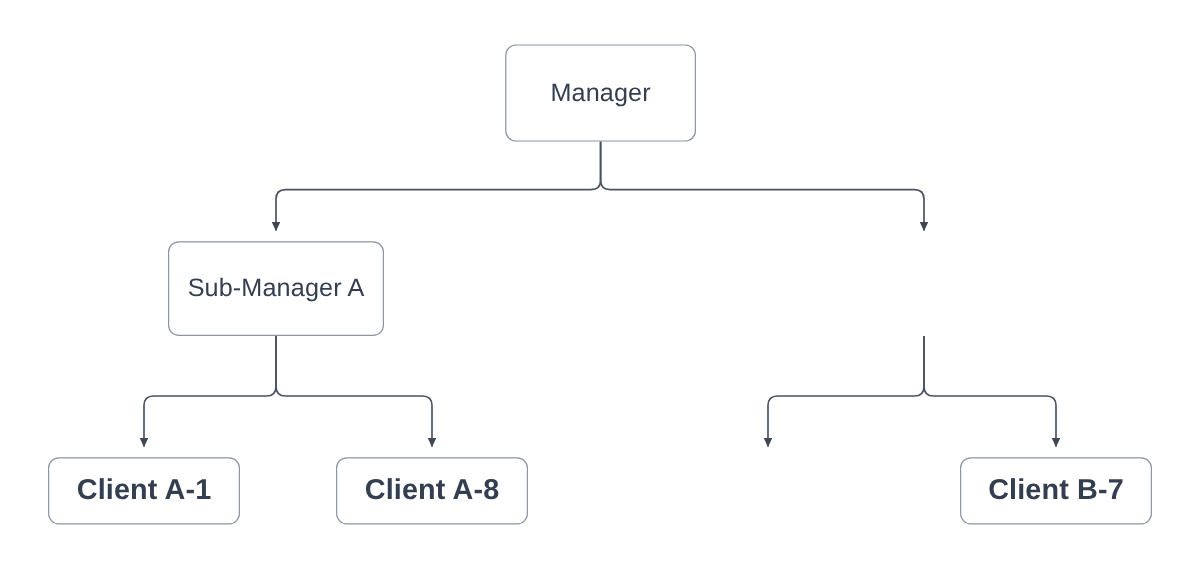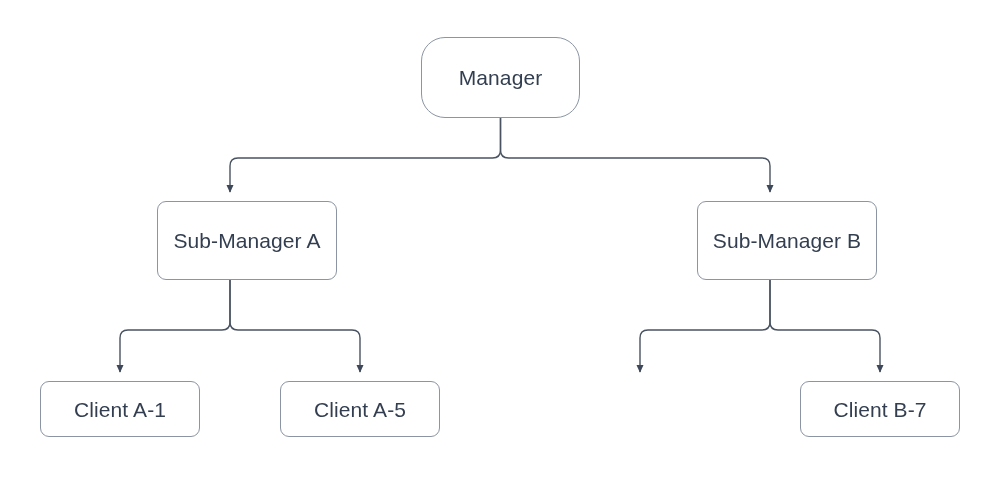--- a/index.html
+++ b/index.html
@@ -36,23 +36,23 @@
     align-items: center;
     justify-content: center;
     color: #333f50;
     letter-spacing: 0.1px;
     white-space: nowrap;
   }
   .node-label {
     display: block;
     line-height: 1;
   }
-  .level-0 { font-size: 21px; border-radius: 24px; }
-  .level-1 { font-size: 21px; margin-left: 17px; }
-  .level-2 { font-size: 21px; }
+  .level-0 { font-size: 21px; }
+  .level-1 { font-size: 21px; }
+  .level-2 { font-size: 24px; font-weight: bold; }
 
   
   #node-manager      { left: 421px; top: 37px;  width: 159px; height: 81px; }
   
   #node-sub-a        { left: 140px; top: 201px; width: 180px; height: 79px; }
   #node-sub-b        { left: 680px; top: 201px; width: 180px; height: 79px; }
   
   #node-client-a1    { left: 40px;  top: 381px; width: 160px; height: 56px; }
   #node-client-a2    { left: 280px; top: 381px; width: 160px; height: 56px; }
   #node-client-b1    { left: 560px; top: 381px; width: 160px; height: 56px; }
@@ -84,30 +84,27 @@
   </svg>
 
   <div class="node level-0" id="node-manager">
     <span class="node-label">Manager</span>
   </div>
 
   <div class="node level-1" id="node-sub-a">
     <span class="node-label">Sub-Manager A</span>
   </div>
 
-  <div class="node level-1" id="node-sub-b">
-    <span class="node-label">Sub-Manager B</span>
-  </div>
 
   <div class="node level-2" id="node-client-a1">
     <span class="node-label">Client A-1</span>
   </div>
 
   <div class="node level-2" id="node-client-a2">
-    <span class="node-label">Client A-5</span>
+    <span class="node-label">Client A-8</span>
   </div>
 
 
   <div class="node level-2" id="node-client-b2">
     <span class="node-label">Client B-7</span>
   </div>
 
 </div>
 
 </body></html>

